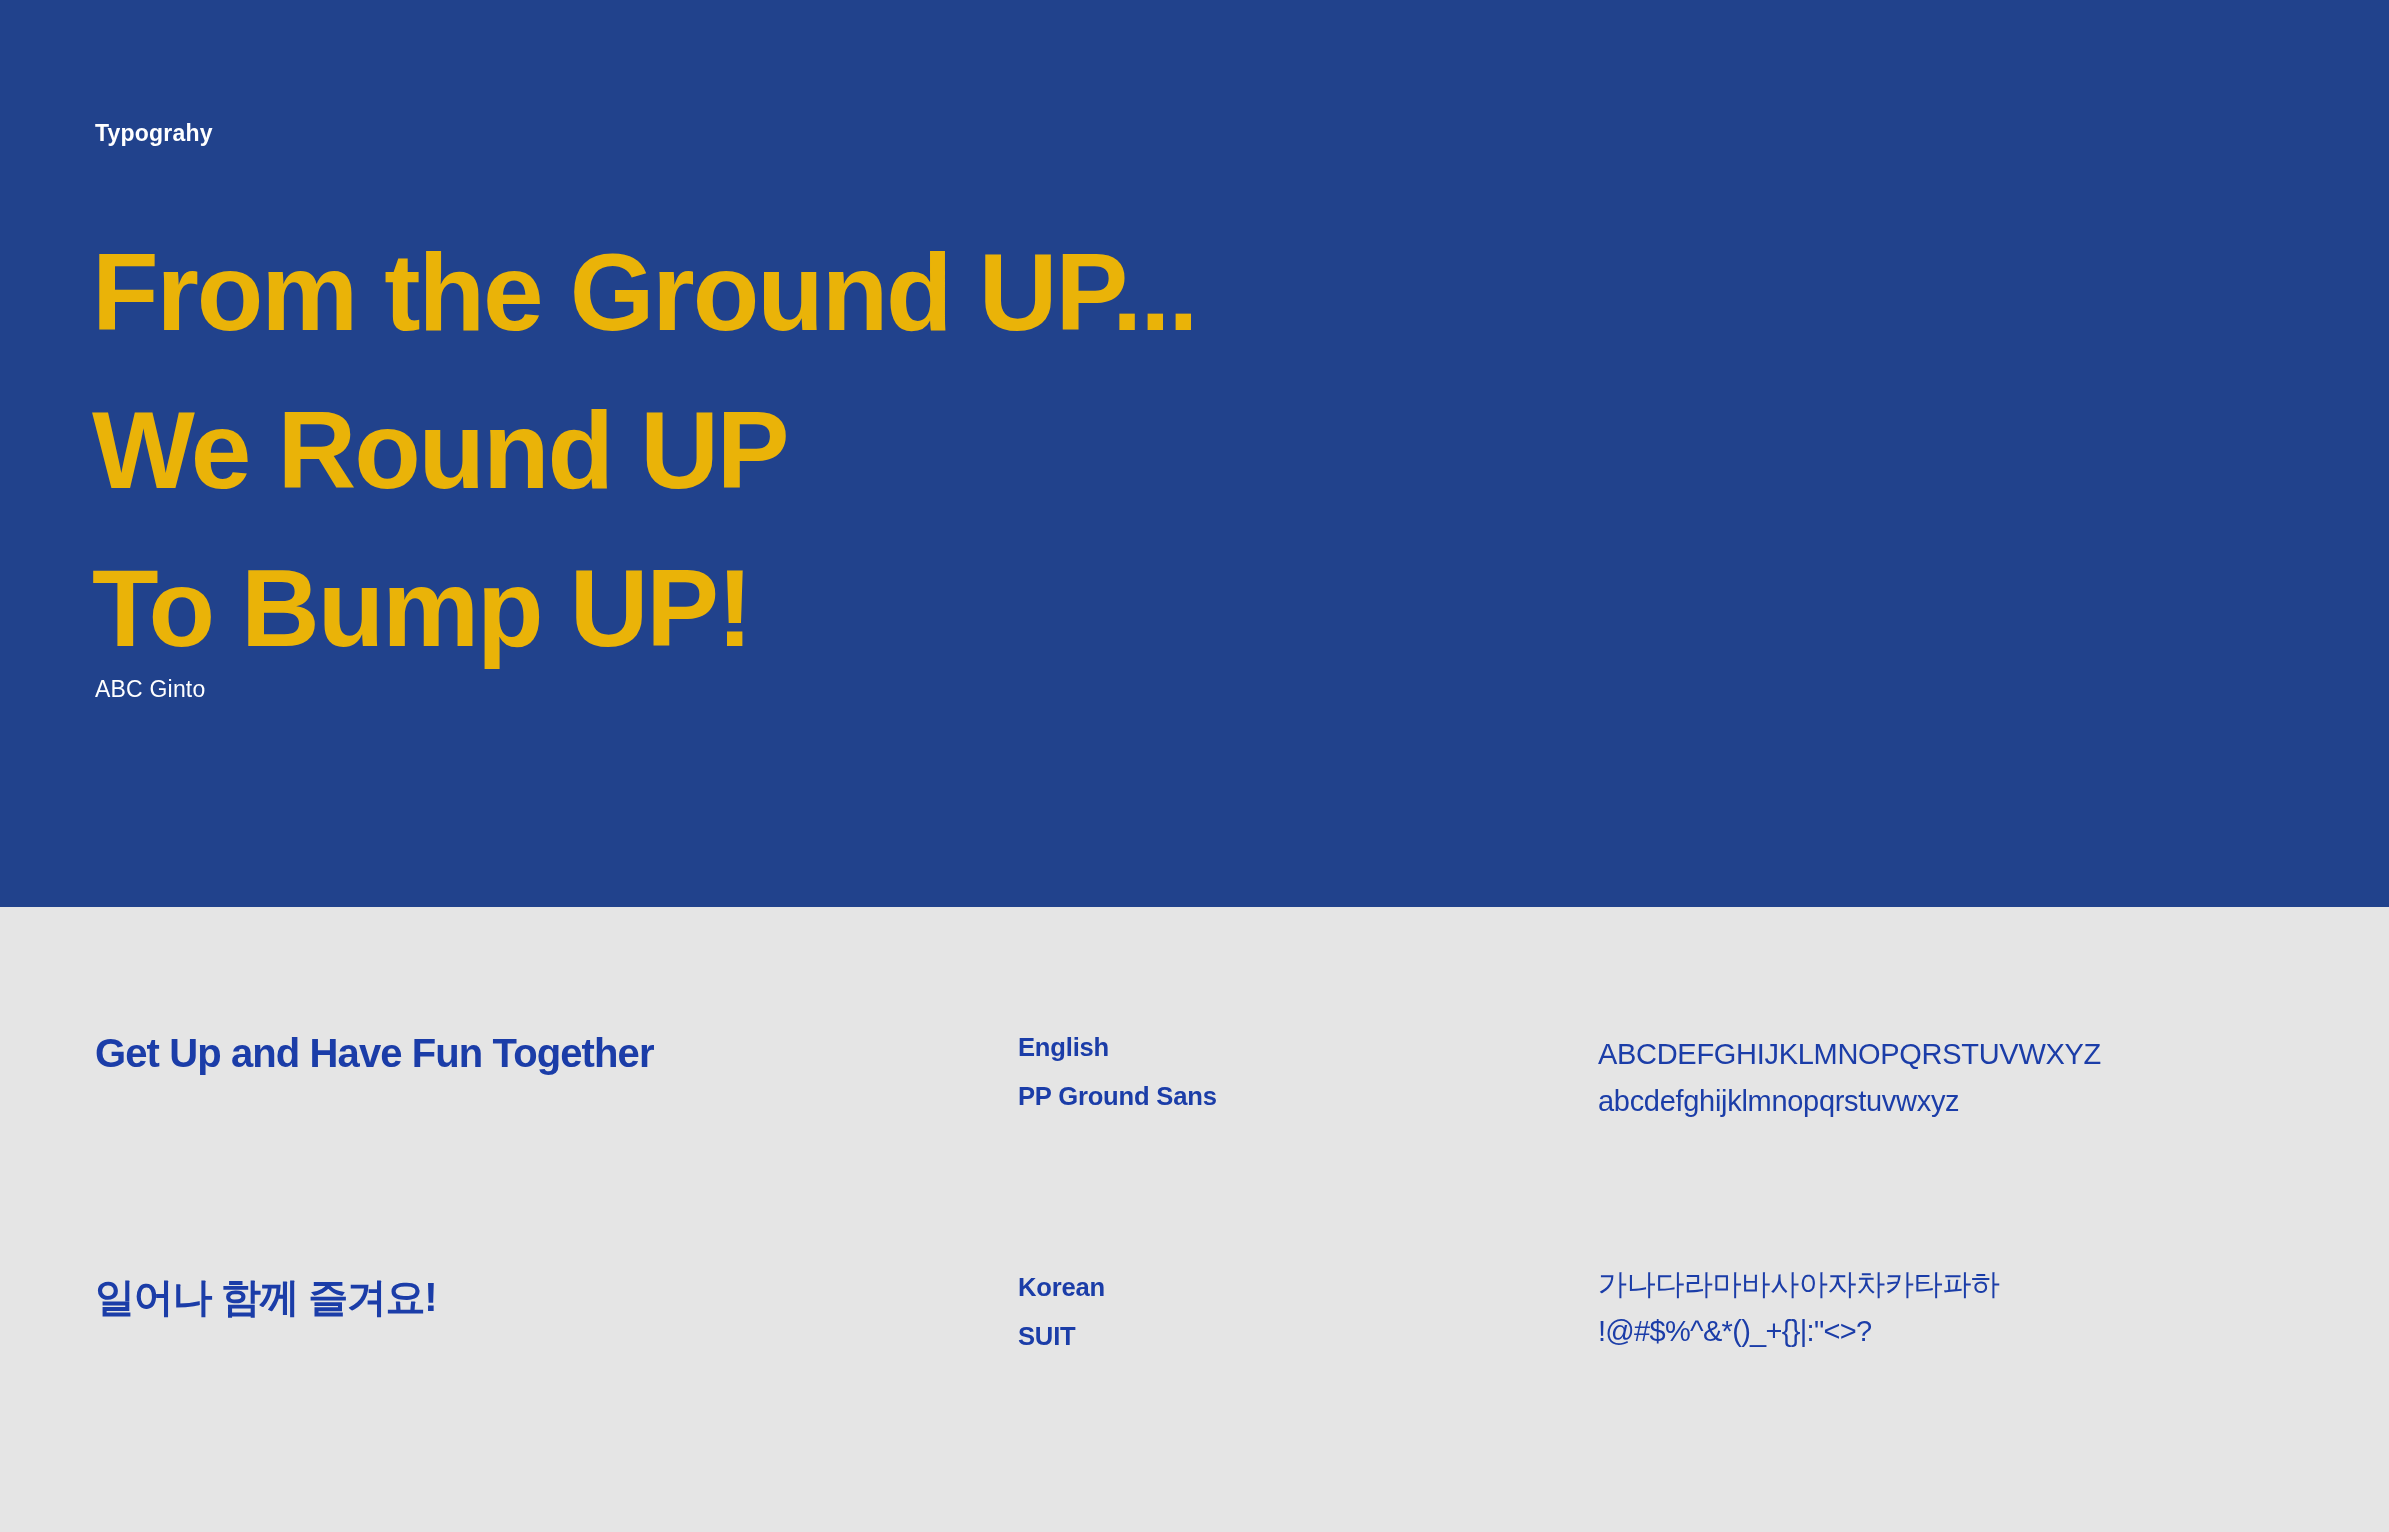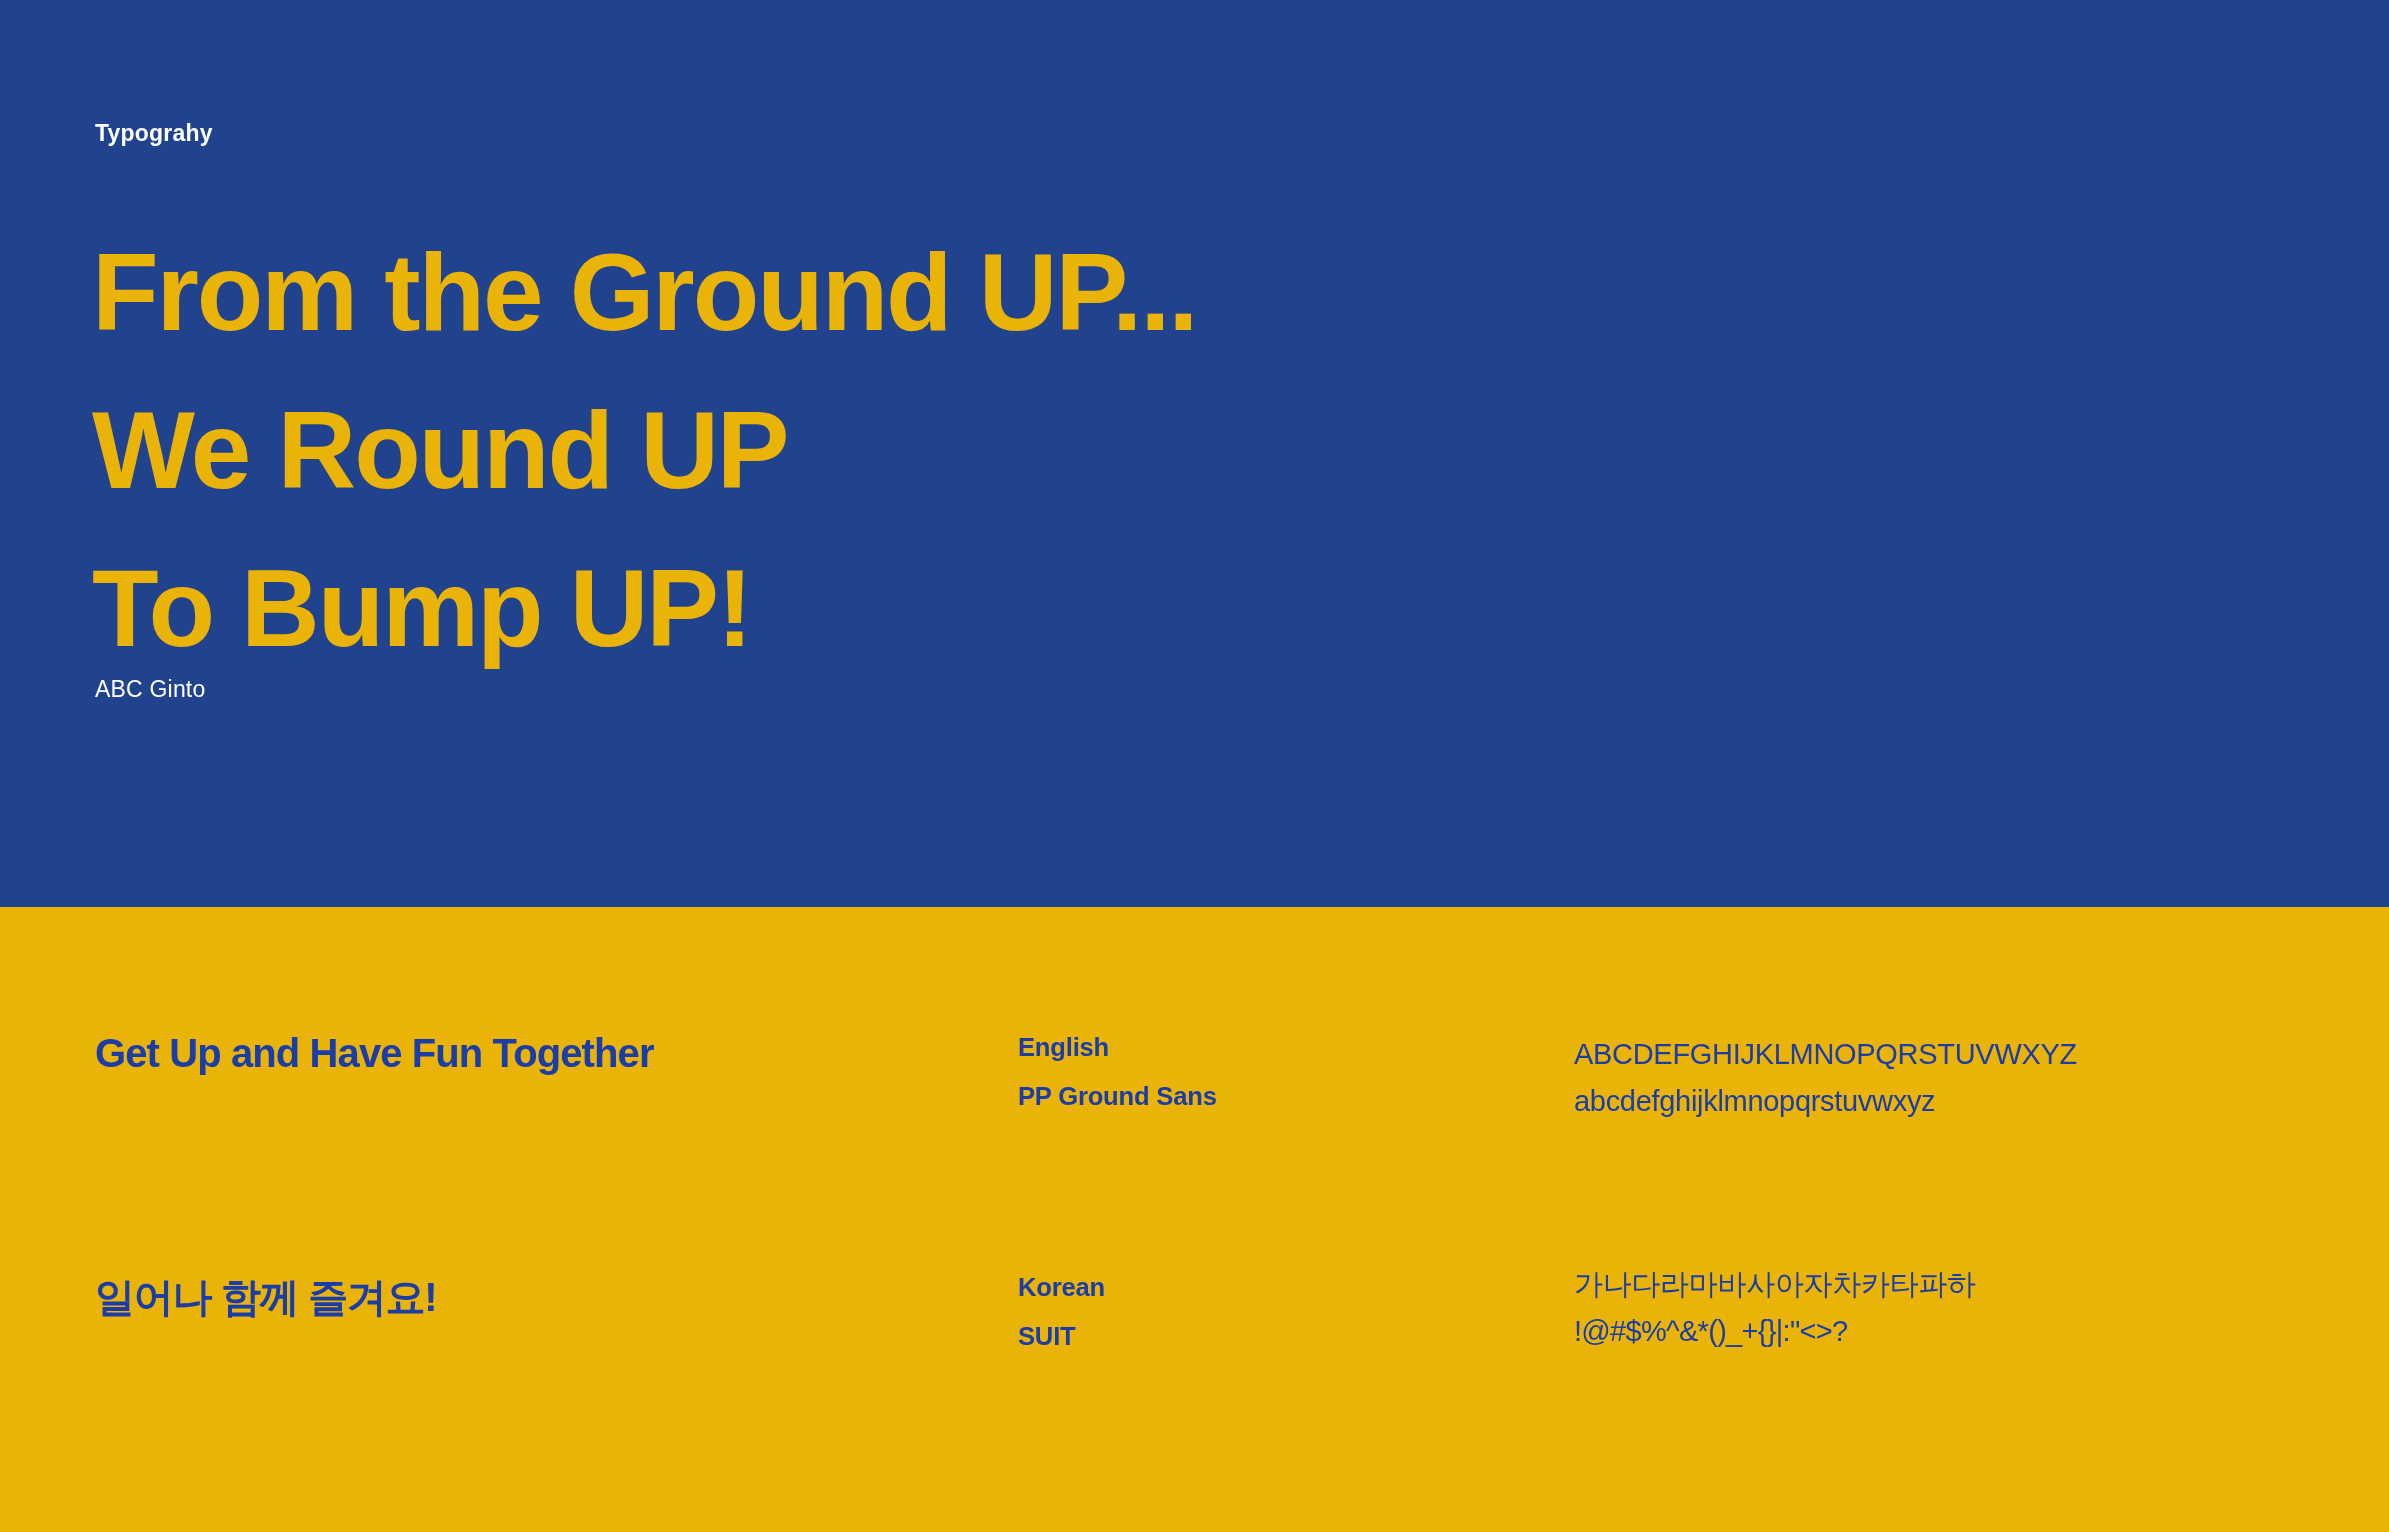--- a/index.html
+++ b/index.html
@@ -67,21 +67,21 @@
     line-height: 1;
   }
 
   
   .specimen {
     position: absolute;
     left: 0;
     top: 907px;
     width: 2389px;
     height: 626px;
-    background: #eab308;
+    background: #e5e5e5;
   }
 
   .spec-row { position: absolute; left: 0; width: 2389px; }
   .spec-row.row-0 { top: 128px; }
   .spec-row.row-1 { top: 370px; }
 
   .col-sample {
     position: absolute;
     left: 95px;
     width: 887px;
@@ -118,20 +118,21 @@
   }
   .meta-face { margin-top: 23px; }
 
   .glyph-line {
     font-size: 29px;
     font-weight: 400;
     color: #1B3DA8;
     letter-spacing: -0.3px;
     line-height: 1;
     white-space: nowrap;
+    margin-left: 24px;
   }
   .glyph-line + .glyph-line { margin-top: 18px; }
   .glyph-line.symbols { letter-spacing: -0.7px; }
 
   
   .row-0 .col-sample  { top: -1.7px; }
   .row-0 .col-meta    { top: 0px; }
   .row-0 .col-glyphs  { top: 5.1px; }
   .row-1 .col-sample  { top: 0px; }
   .row-1 .col-meta    { top: -1.7px; }

